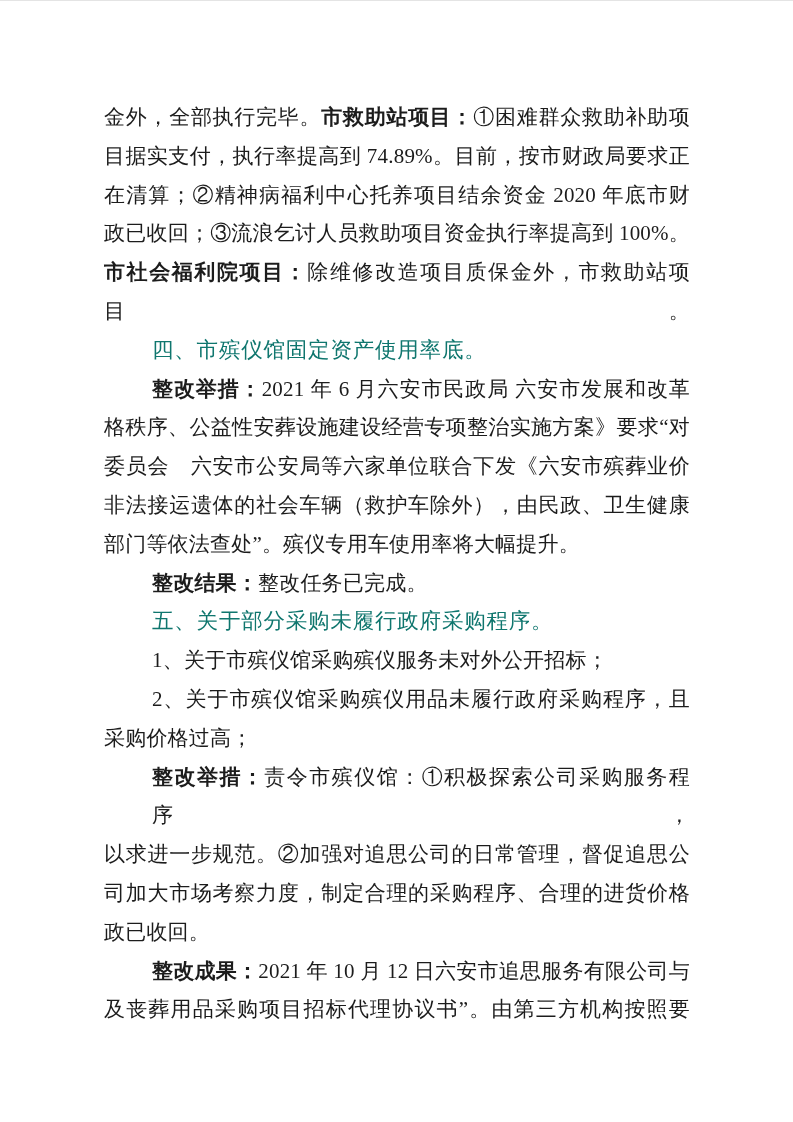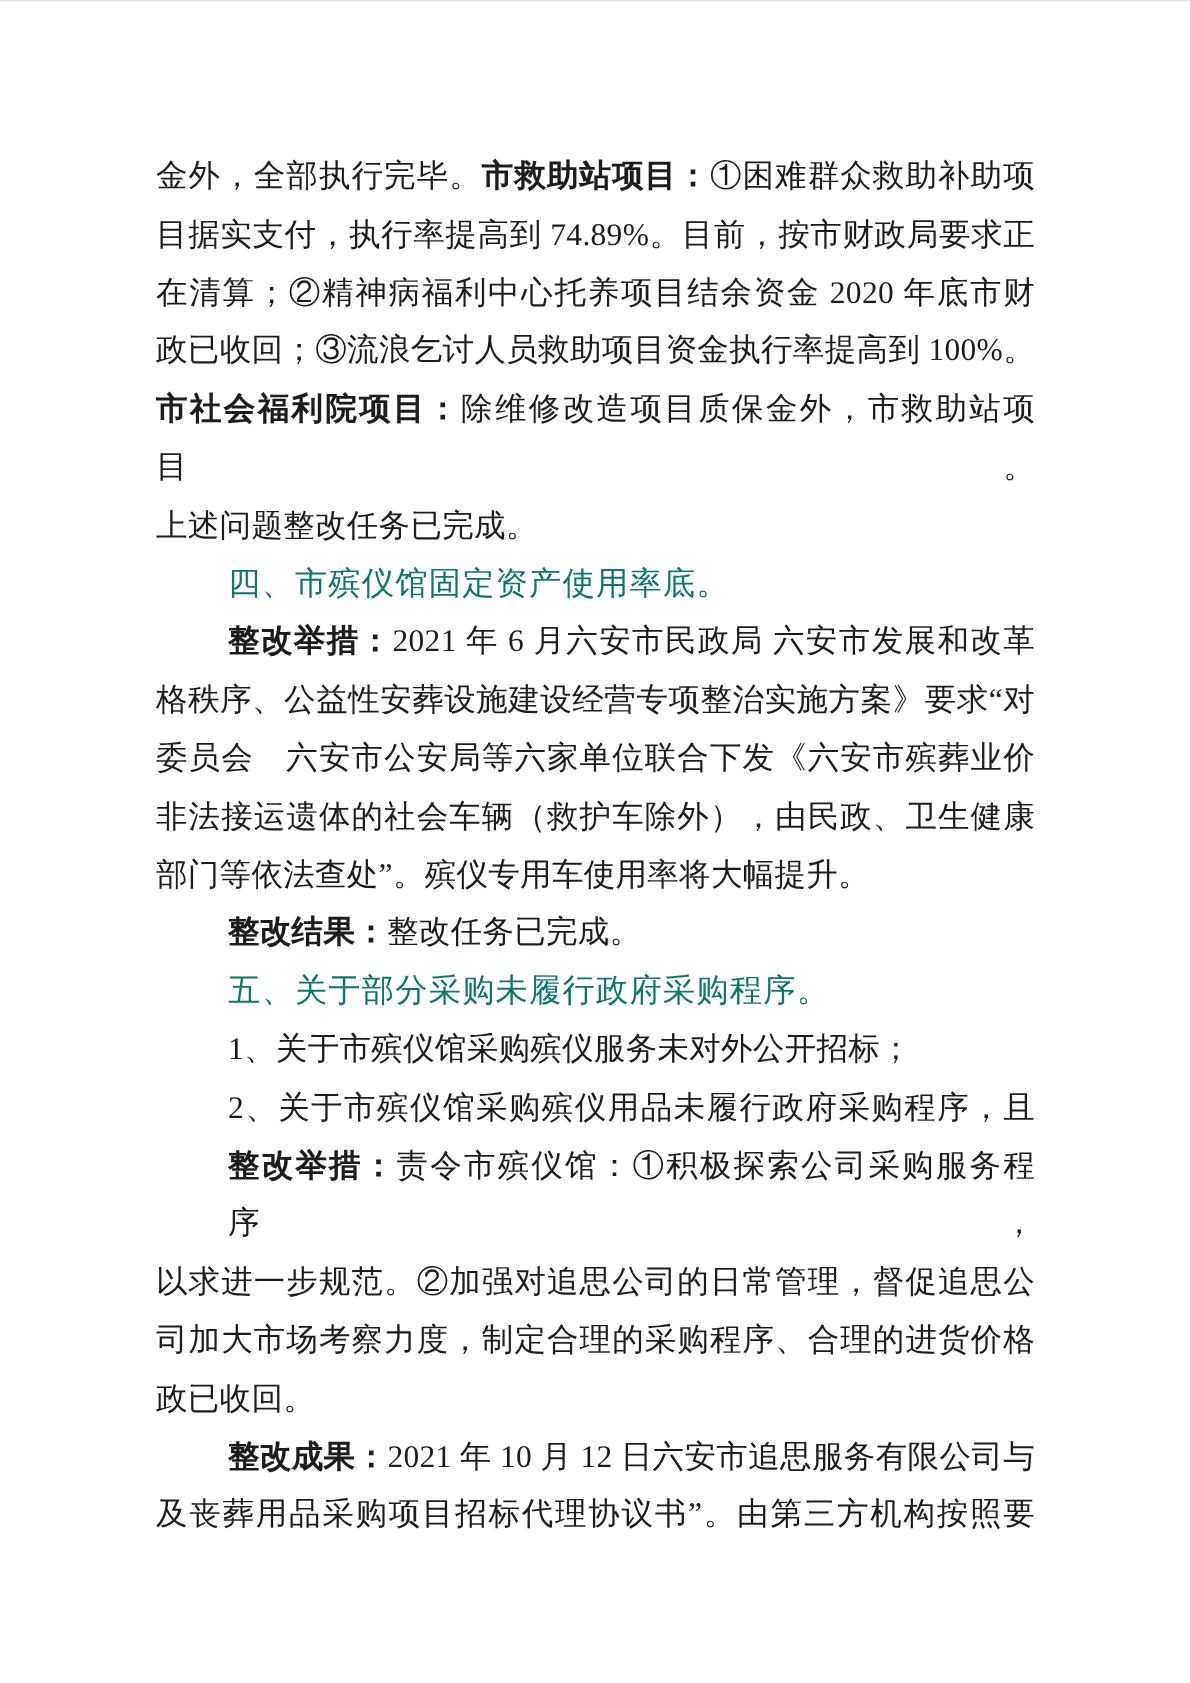--- a/index.html
+++ b/index.html
@@ -52,31 +52,31 @@
 </head>
 <body>
 
 <div class="page">
   <div class="doc-body">
       <div class="line"><span class="">金外，全部执行完毕。</span><span class="bold">市救助站项目：</span><span class="">①困难群众救助补助项</span></div>
       <div class="line"><span class="">目据实支付，执行率提高到 74.89%。目前，按市财政局要求正</span></div>
       <div class="line"><span class="">在清算；②精神病福利中心托养项目结余资金 2020 年底市财</span></div>
       <div class="line"><span class="">政已收回；③流浪乞讨人员救助项目资金执行率提高到 100%。</span></div>
       <div class="line"><span class="bold">市社会福利院项目：</span><span class="">除维修改造项目质保金外，市救助站项目。</span></div>
-      <div class="line end"><span class="">上述问题整改任务已完成。</span></div>
       <div class="line heading end indent">四、市殡仪馆固定资产使用率底。</div>
       <div class="line indent"><span class="bold">整改举措：</span><span class="">2021 年 6 月六安市民政局 六安市发展和改革</span></div>
       <div class="line"><span class="">格秩序、公益性安葬设施建设经营专项整治实施方案》要求“对</span></div>
       <div class="line"><span class="">委员会　六安市公安局等六家单位联合下发《六安市殡葬业价</span></div>
       <div class="line"><span class="">非法接运遗体的社会车辆（救护车除外），由民政、卫生健康</span></div>
       <div class="line end"><span class="">部门等依法查处”。殡仪专用车使用率将大幅提升。</span></div>
       <div class="line end indent"><span class="bold">整改结果：</span><span class="">整改任务已完成。</span></div>
       <div class="line heading end indent">五、关于部分采购未履行政府采购程序。</div>
       <div class="line end indent"><span class="">1、关于市殡仪馆采购殡仪服务未对外公开招标；</span></div>
       <div class="line indent"><span class="">2、关于市殡仪馆采购殡仪用品未履行政府采购程序，且</span></div>
+      <div class="line end"><span class="">采购价格过高；</span></div>
       <div class="line indent"><span class="bold">整改举措：</span><span class="">责令市殡仪馆：①积极探索公司采购服务程序，</span></div>
       <div class="line"><span class="">以求进一步规范。②加强对追思公司的日常管理，督促追思公</span></div>
       <div class="line"><span class="">司加大市场考察力度，制定合理的采购程序、合理的进货价格</span></div>
       <div class="line end"><span class="">政已收回。</span></div>
       <div class="line indent"><span class="bold">整改成果：</span><span class="">2021 年 10 月 12 日六安市追思服务有限公司与</span></div>
       <div class="line"><span class="">及丧葬用品采购项目招标代理协议书”。由第三方机构按照要</span></div>
     </div>
 </div>
 
 </body></html>

